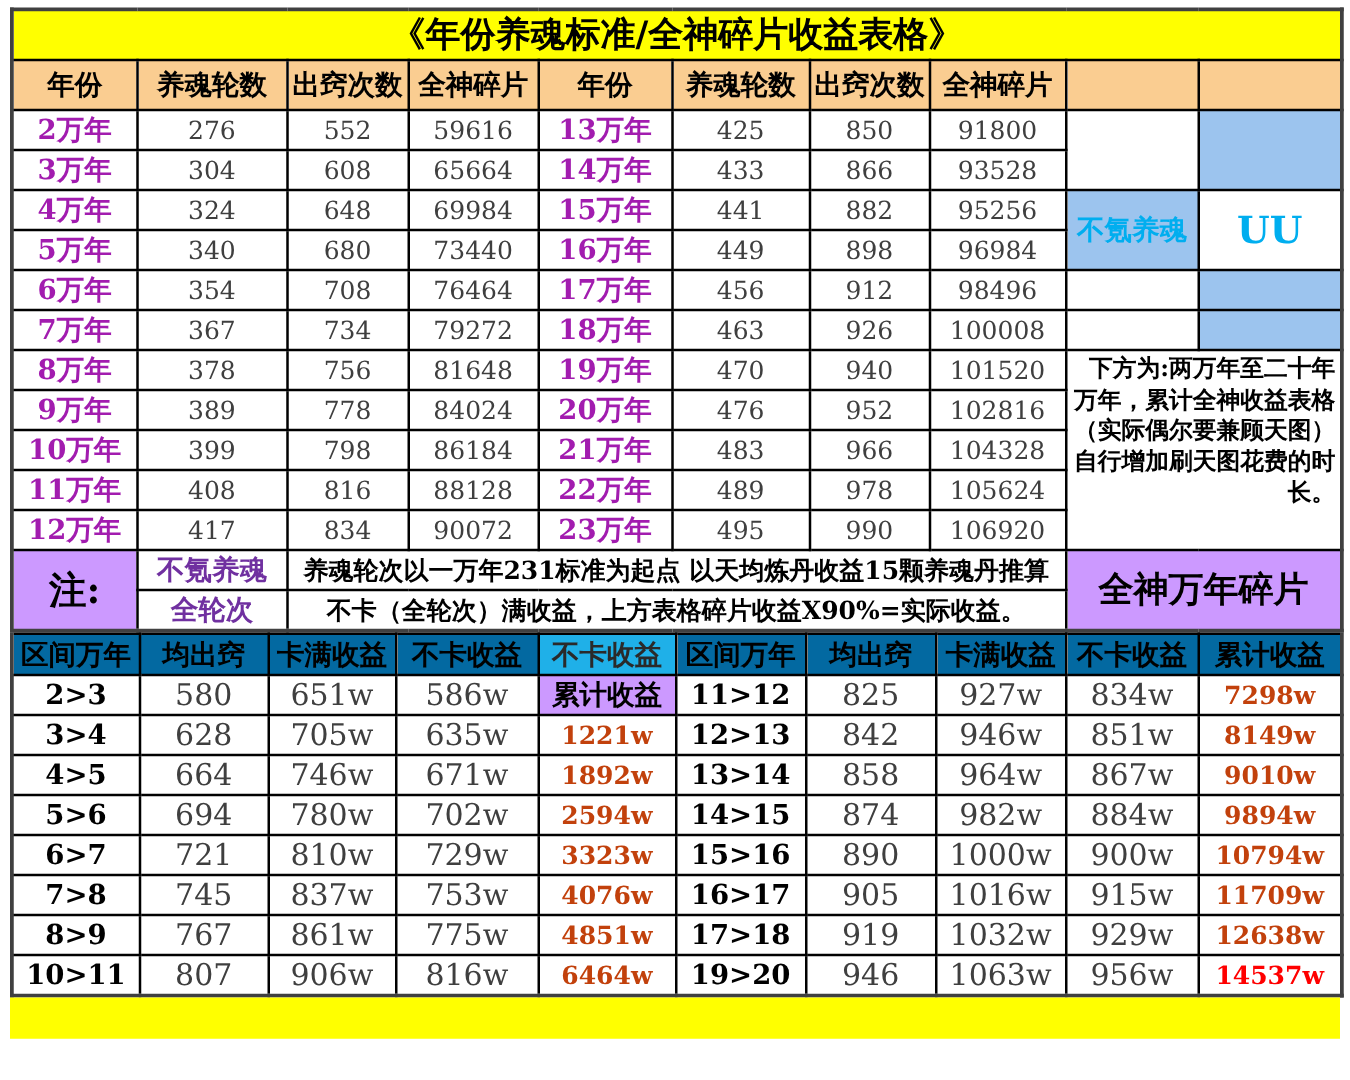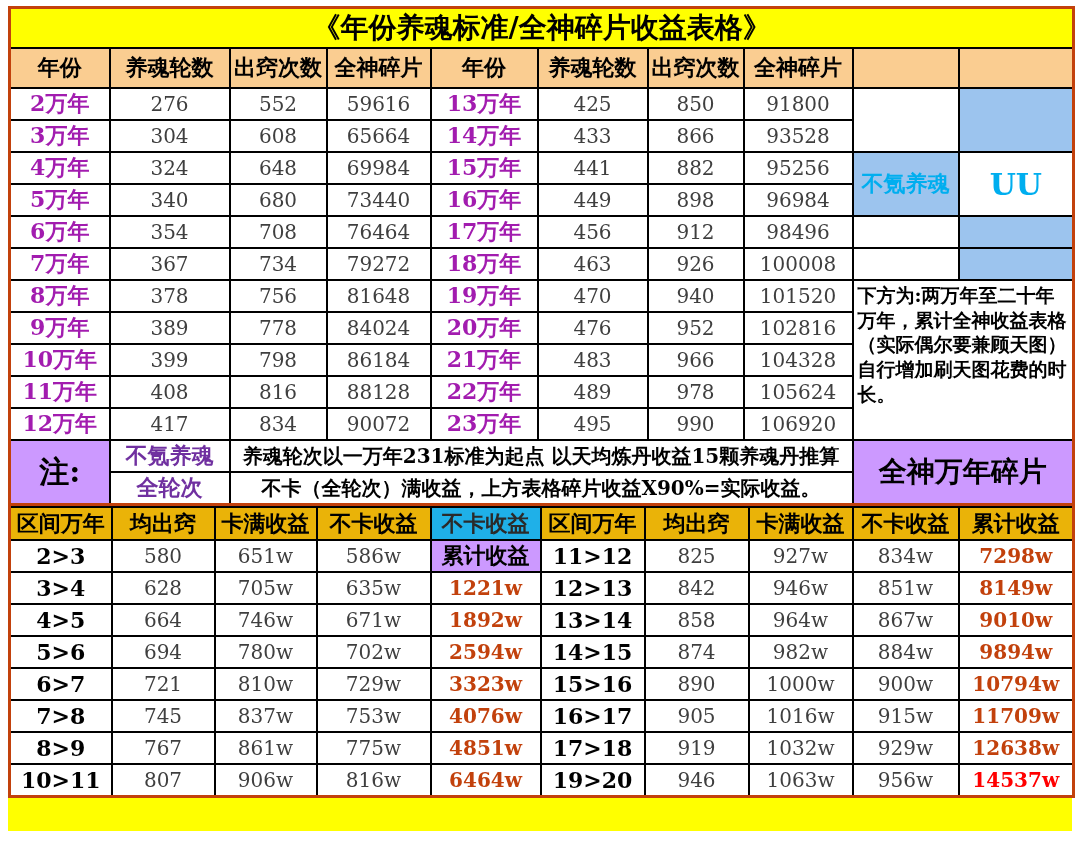--- a/index.html
+++ b/index.html
@@ -2,45 +2,45 @@
 <html><head>
 <meta charset="utf-8">
 <style>
   html,body{margin:0;padding:0;background:#fff;}
   body{width:1080px;height:864px;overflow:hidden;
        font-family:"DejaVu Serif","Liberation Serif",serif;}
   .page{width:1064px;margin:6px 8px 0 8px;}
   table{border-collapse:collapse;table-layout:fixed;width:1064px;}
   td{border:2px solid #000;text-align:center;vertical-align:middle;
      padding:0;overflow:hidden;white-space:nowrap;}
-  .tbl{border:3px solid #c2410c;}
+  .tbl{border:3px solid #404040;}
   .tbl-bottom{border-top:2px solid #000;}
 
   
   .title-cell{background:#FFFF00;font-size:28px;font-weight:bold;height:34px;color:#000;}
   .hdr-cell{background:#FACD91;font-size:22px;font-weight:bold;height:38px;color:#000;margin-top:40px;}
   .yr{font-size:22px;font-weight:bold;color:#a21caf;height:28px;margin-top:32px;}
   .num{font-size:20px;color:#3f3f3f;height:28px;}
   .blue{background:#9CC4EE;}
   .maker{background:#9CC4EE;color:#00AEEF;font-weight:bold;font-size:22px;}
   .uu{color:#00AEEF;font-weight:bold;font-size:30px;}
-  .side-note{font-size:19px;font-weight:600;text-align:left;white-space:normal;
+  .side-note{font-size:19px;font-weight:600;text-align:right;white-space:normal;
              padding:2px 4px;line-height:1.3;color:#000;vertical-align:top;}
 
   
   .note-label{background:#CC99FF;font-size:30px;font-weight:bold;color:#000;}
   .note-tag{color:#7030A0;font-weight:bold;font-size:22px;height:30px;}
   .note-text{font-size:20px;font-weight:600;color:#000;height:30px;}
   .note-right{background:#CC99FF;font-size:28px;font-weight:bold;color:#000;}
 
   
-  .bhdr{background:#eab308;font-size:22px;font-weight:bold;height:31px;color:#000;}
+  .bhdr{background:#0369a1;font-size:22px;font-weight:bold;height:31px;color:#000;}
   .bhdr-cyan{background:#1FB0E8;font-size:22px;font-weight:bold;height:31px;color:#2a2a2a;}
   .range{font-size:22px;font-weight:bold;color:#000;height:30px;}
-  .bnum{font-size:20px;color:#3f3f3f;height:30px;}
+  .bnum{font-size:24px;color:#3f3f3f;height:30px;}
   .cum{color:#c2410c;font-weight:bold;font-size:20px;height:30px;}
   .cum-label{background:#CC99FF;color:#000;font-weight:bold;font-size:22px;height:30px;}
   .red{color:#FF0000;}
 
   .bottom-strip{height:33px;background:#FFFF00;width:1064px;}
 </style>
 </head>
 <body>
 
 <div class="page">

